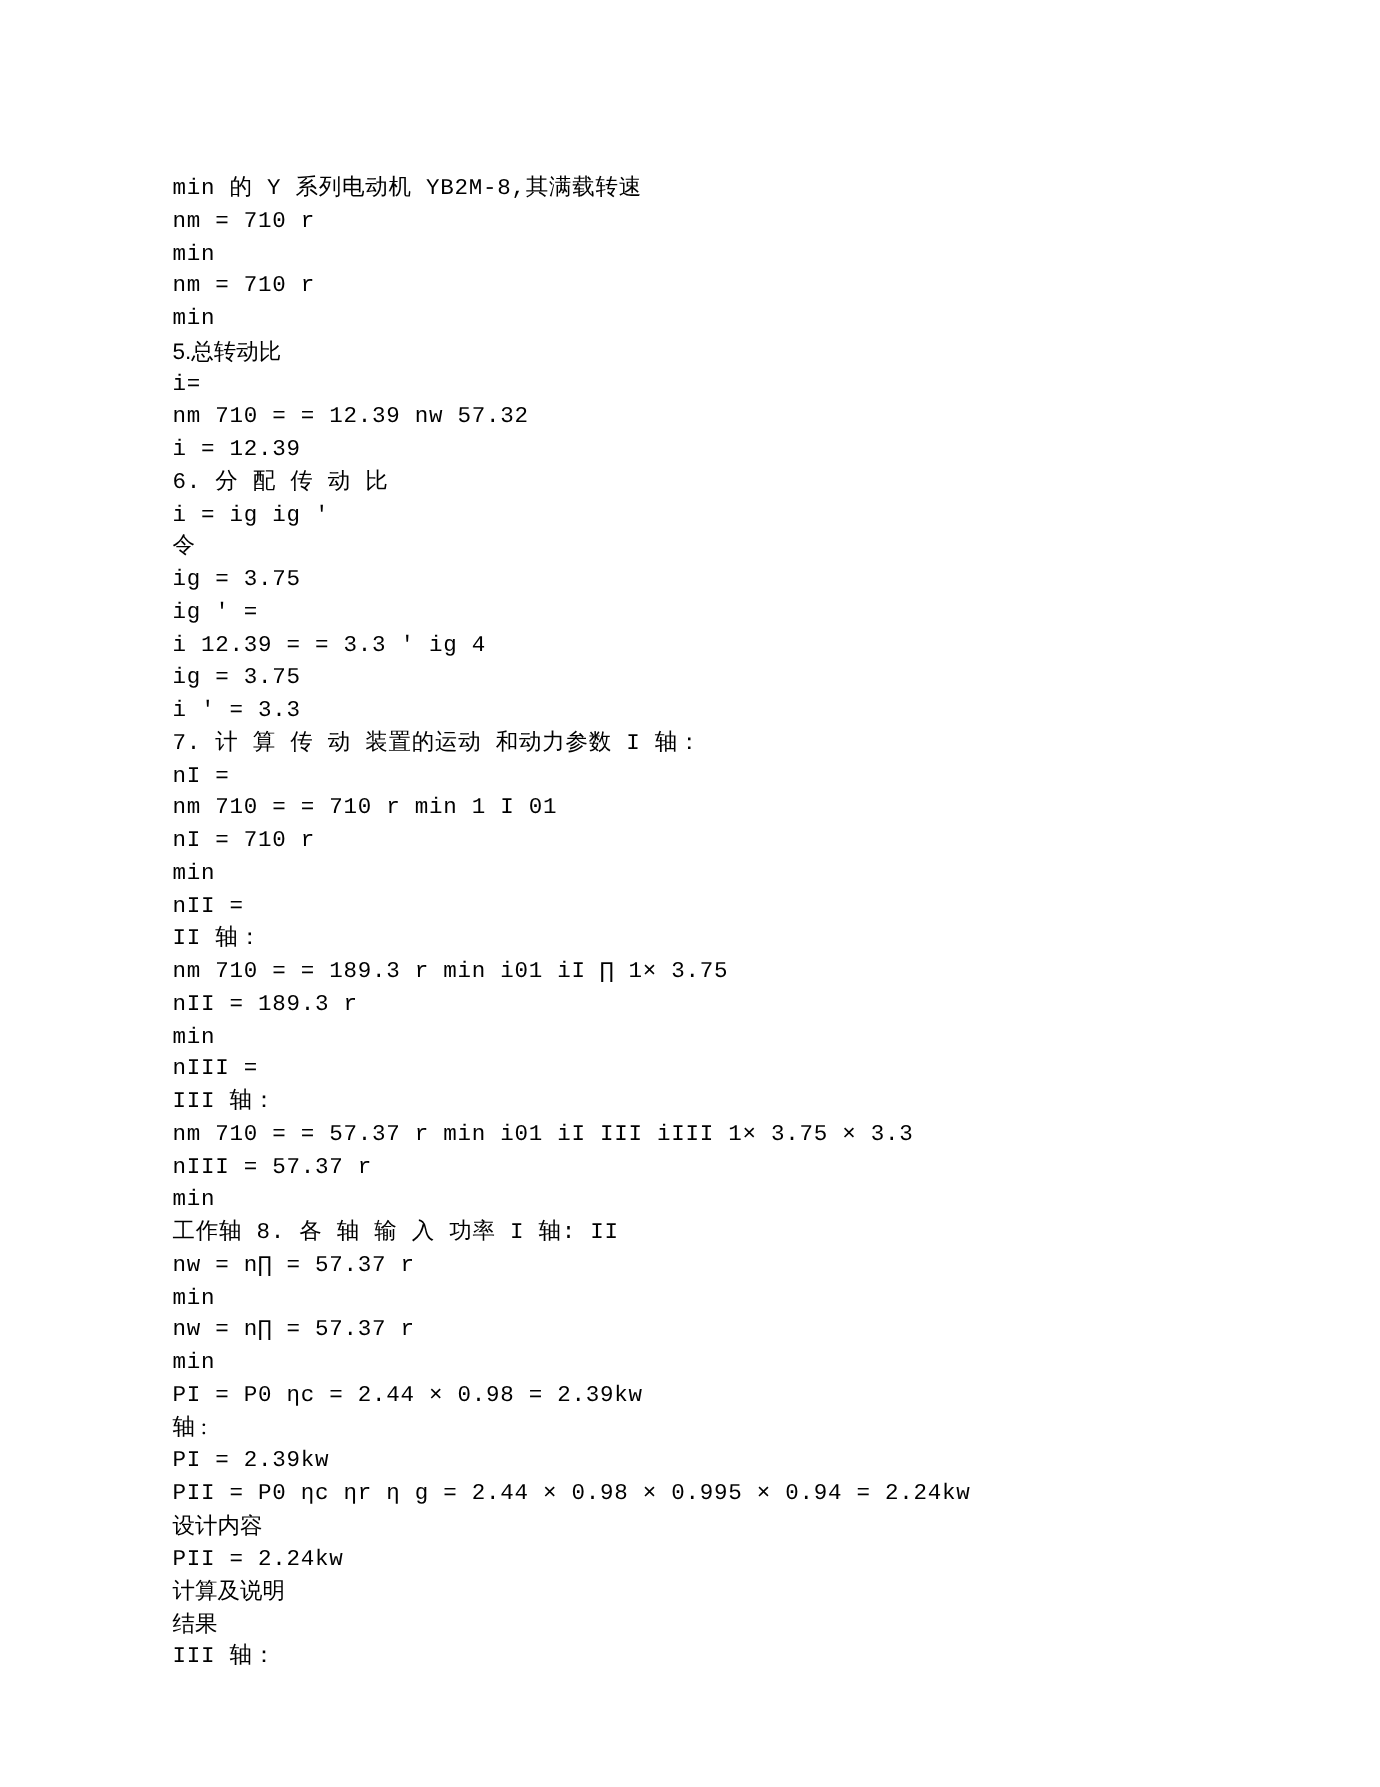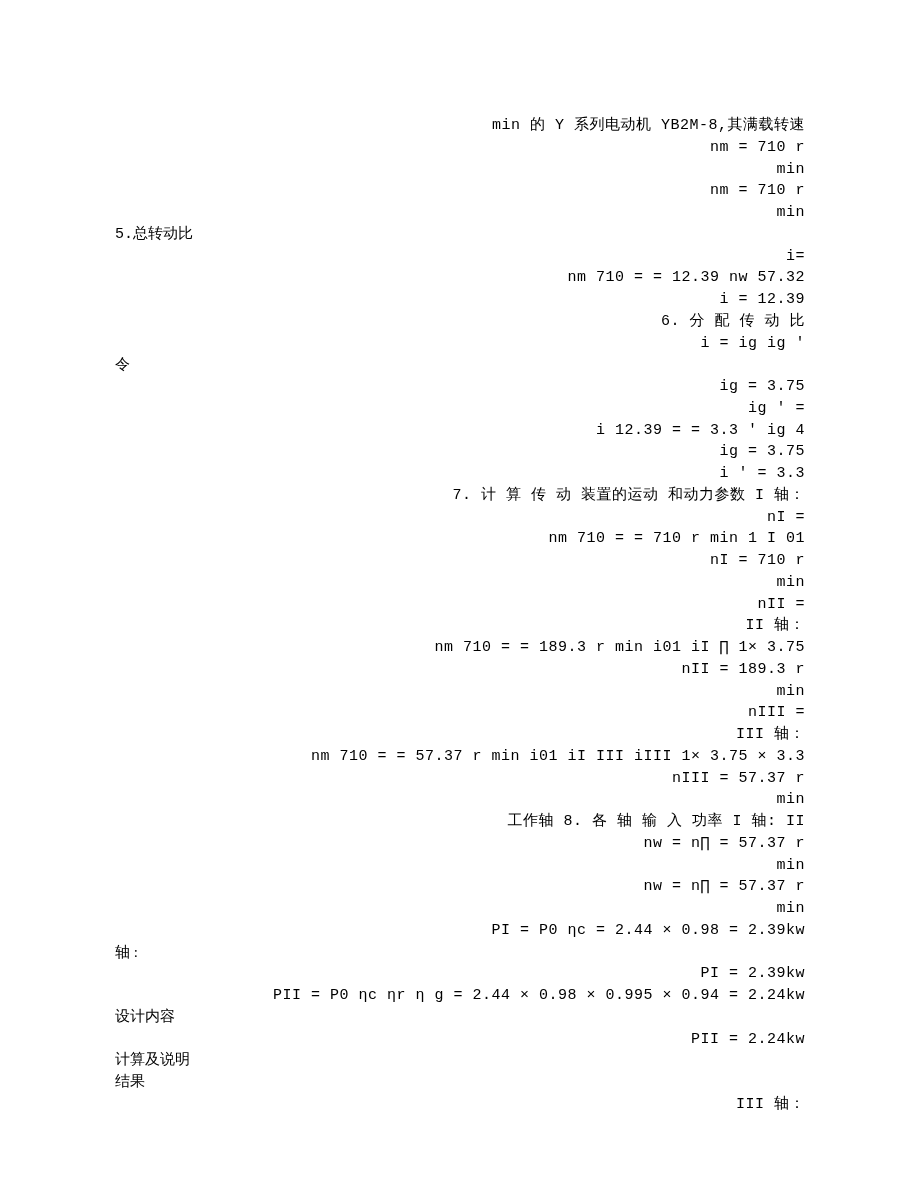--- a/index.html
+++ b/index.html
@@ -19,25 +19,24 @@
     }
     .content {
       white-space: pre-wrap;
     }
     .line {
       display: block;
     }
     .mono {
       font-family: "Courier New", monospace;
       letter-spacing: 0.5px;
-      text-align: right;
     }
     .cjk {
       font-family: "SimSun", serif;
     }
     .sans {
-      font-family: Liberation Mono, monospace;
+      font-family: Liberation Sans, sans-serif;
     }
   </style>
 </head>
 <body>
 
 <div class="content" id="doc-body"><span class="line mono">min 的 Y 系列电动机 YB2M-8,其满载转速</span><span class="line mono">nm = 710 r</span><span class="line mono">min</span><span class="line mono">nm = 710 r</span><span class="line mono">min</span><span class="line sans">5.总转动比</span><span class="line mono">i=</span><span class="line mono">nm 710 = = 12.39 nw 57.32</span><span class="line mono">i = 12.39</span><span class="line mono">6. 分 配 传 动 比</span><span class="line mono">i = ig ig '</span><span class="line cjk">令</span><span class="line mono">ig = 3.75</span><span class="line mono">ig ' =</span><span class="line mono">i 12.39 = = 3.3 ' ig 4</span><span class="line mono">ig = 3.75</span><span class="line mono">i ' = 3.3</span><span class="line mono">7. 计 算 传 动 装置的运动 和动力参数 I 轴：</span><span class="line mono">nI =</span><span class="line mono">nm 710 = = 710 r min 1 I 01</span><span class="line mono">nI = 710 r</span><span class="line mono">min</span><span class="line mono">nII =</span><span class="line mono">II 轴：</span><span class="line mono">nm 710 = = 189.3 r min i01 iI ∏ 1× 3.75</span><span class="line mono">nII = 189.3 r</span><span class="line mono">min</span><span class="line mono">nIII =</span><span class="line mono">III 轴：</span><span class="line mono">nm 710 = = 57.37 r min i01 iI III iIII 1× 3.75 × 3.3</span><span class="line mono">nIII = 57.37 r</span><span class="line mono">min</span><span class="line mono">工作轴 8. 各 轴 输 入 功率 I 轴: II</span><span class="line mono">nw = n∏ = 57.37 r</span><span class="line mono">min</span><span class="line mono">nw = n∏ = 57.37 r</span><span class="line mono">min</span><span class="line mono">PI = P0 ηc = 2.44 × 0.98 = 2.39kw</span><span class="line cjk">轴 :</span><span class="line mono">PI = 2.39kw</span><span class="line mono">PII = P0 ηc ηr η g = 2.44 × 0.98 × 0.995 × 0.94 = 2.24kw</span><span class="line sans">设计内容</span><span class="line mono">PII = 2.24kw</span><span class="line sans">计算及说明</span><span class="line sans">结果</span><span class="line mono">III 轴：</span></div>
 
 </body></html>

